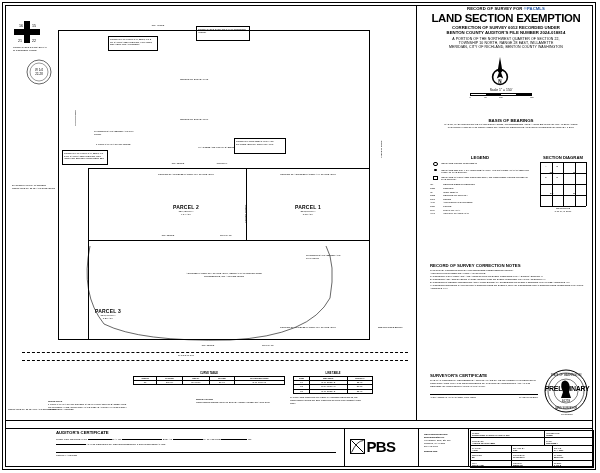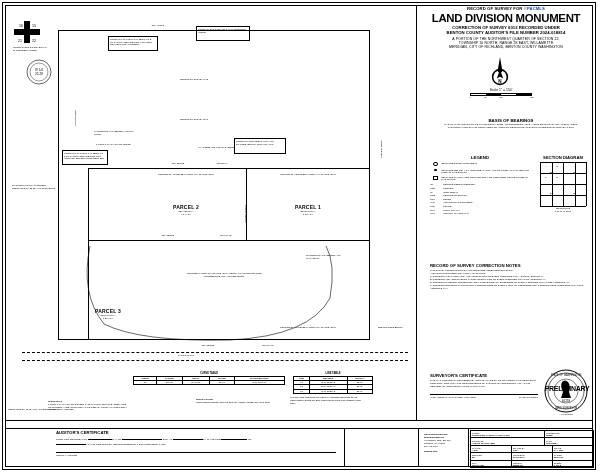--- a/index.html
+++ b/index.html
@@ -156,21 +156,21 @@
 <div class="sheet">
   <div class="border-outer"></div>
   <div class="border-inner"></div>
   <div class="vline-right"></div>
 
   <div id="title-area">
     <div id="rec-line">
       <span>RECORD OF SURVEY FOR</span>
       <span class="pac">©<span>PACMLS</span></span>
     </div>
-    <div id="main-title">LAND DIVISION MONUMENT</div>
+    <div id="main-title">LAND SECTION EXEMPTION</div>
     <div id="sub1">CORRECTION OF SURVEY 6012 RECORDED UNDER</div>
     <div id="sub2">BENTON COUNTY AUDITOR'S FILE NUMBER 2024-018814</div>
     <div id="legal-desc">
       <div>A PORTION OF THE NORTHWEST QUARTER OF SECTION 22,</div>
       <div>TOWNSHIP 10 NORTH, RANGE 28 EAST, WILLAMETTE</div>
       <div>MERIDIAN, CITY OF RICHLAND, BENTON COUNTY WASHINGTON</div>
     </div>
   </div>
 
   <div id="north">
@@ -346,20 +346,30 @@
         <span>OF</span>
       </div>
       <div>
         <span class="blank" style="width:30px"></span>
         <span>AT THE REQUEST OF PBS ENGINEERING &amp; ENVIRONMENTAL INC.</span>
       </div>
     </div>
     <div id="aud-sig">COUNTY AUDITOR</div>
   </div>
 
+  <div id="pbs">
+    <div id="pbs-mark">
+      <svg width="15" height="15" viewBox="0 0 15 15">
+        <rect x="0.5" y="0.5" width="14" height="14" fill="none" stroke="#000" stroke-width="1"></rect>
+        <path d="M1.5 13.5 Q7 1.5 13.5 1.5" fill="none" stroke="#000" stroke-width="0.8"></path>
+        <path d="M1.5 1.5 L13.5 13.5" stroke="#000" stroke-width="1"></path>
+      </svg>
+    </div>
+    <div id="pbs-text">PBS</div>
+  </div>
   <div id="pbs-info">
     <div>PBS Engineering and</div>
     <div>Environmental Inc.</div>
     <div style="font-weight:normal">400 Bradley Blvd, Ste 106</div>
     <div style="font-weight:normal">Richland, WA 99352</div>
     <div style="font-weight:normal">509.942.1660</div>
     <div class="web">pbsusa.com</div>
   </div>
 
   <div id="tb">

